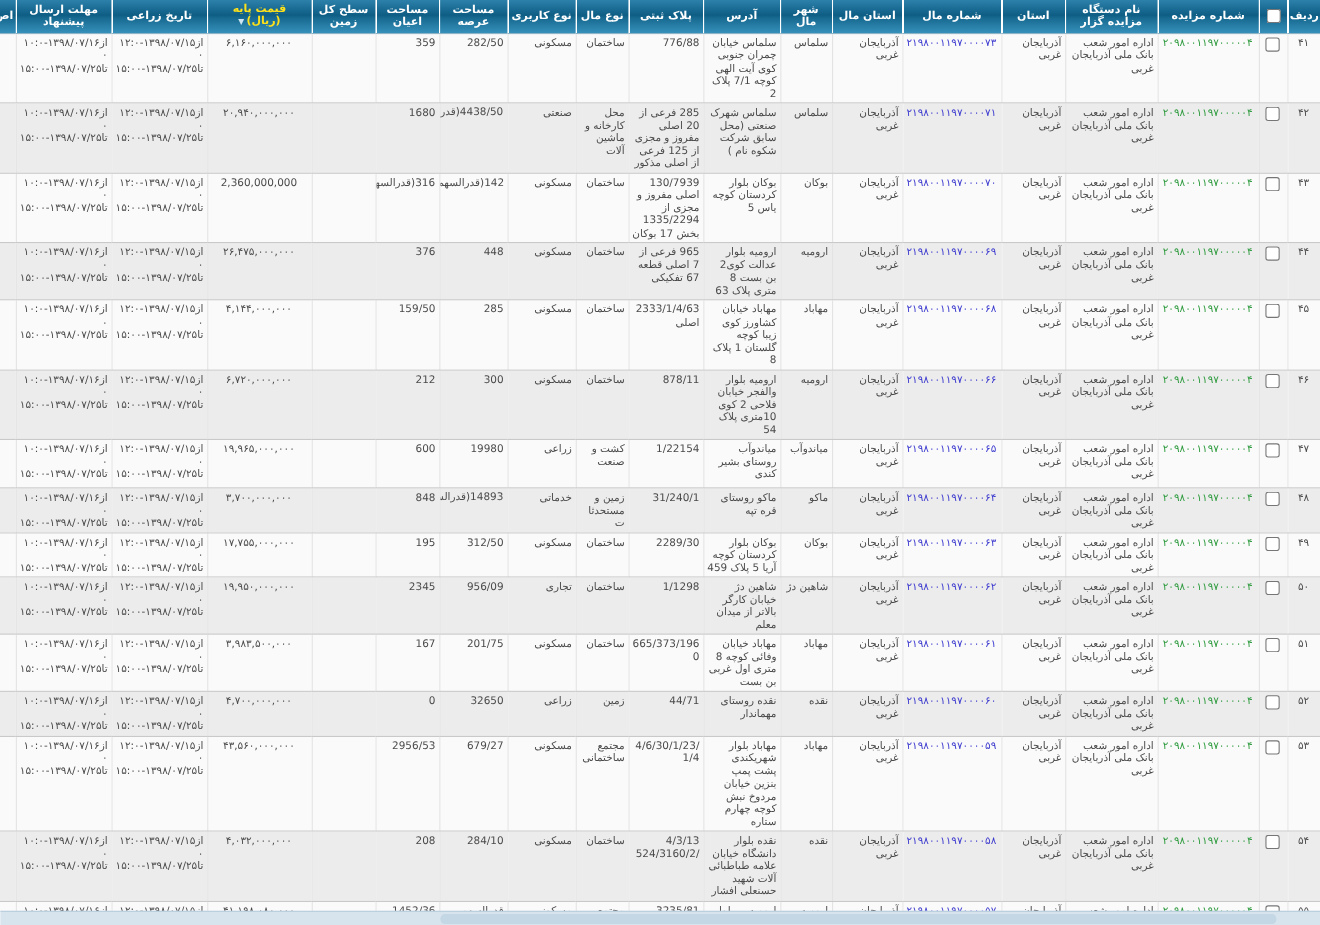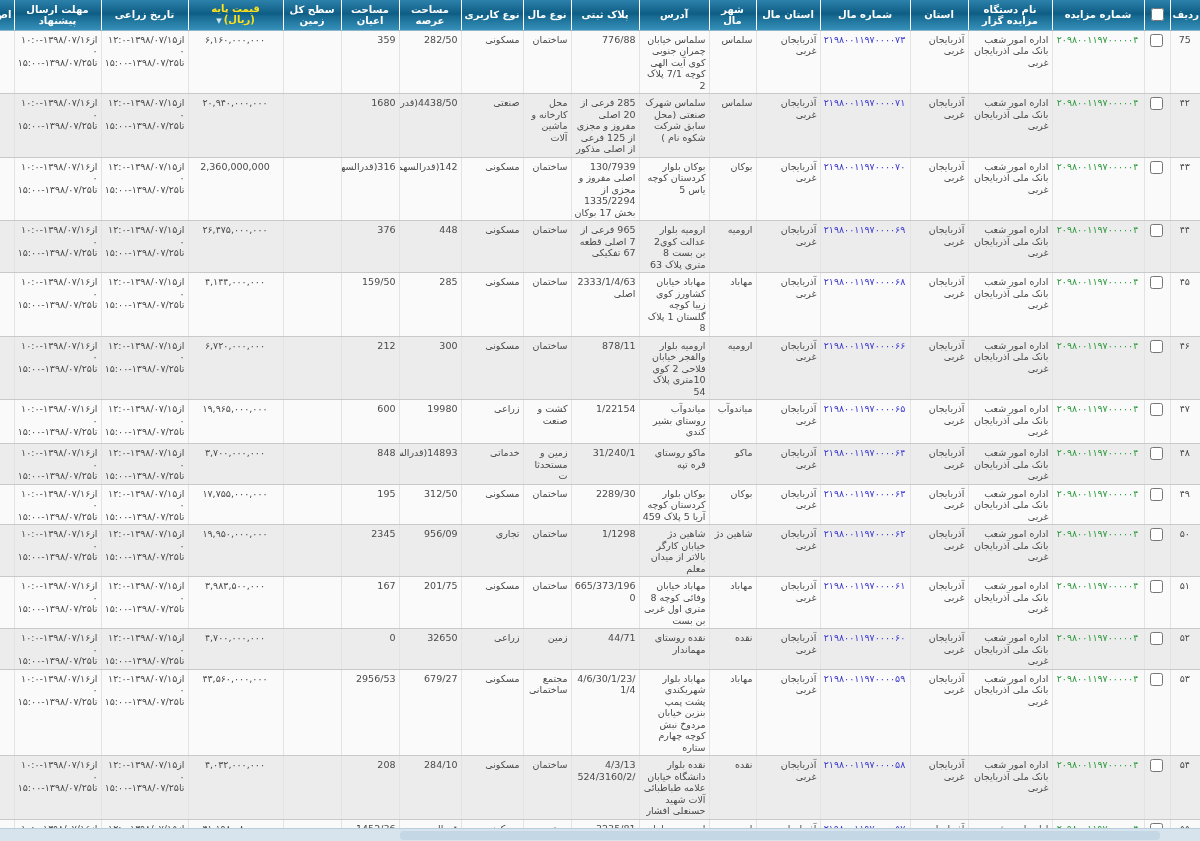--- a/index.html
+++ b/index.html
@@ -80,21 +80,21 @@
         <th>مساحت اعیان</th>
         <th>سطح کل زمین</th>
         <th class="price-h"><span>قیمت پایه (ریال)</span><span class="sort-ic">▼</span></th>
         <th>تاریخ زراعی</th>
         <th>مهلت ارسال پیشنهاد</th>
         <th class="clip-h">اص</th>
       </tr>
     </thead>
     <tbody>
         <tr class="odd" style="height: 57px;">
-      <td class="c">75</td>
+      <td class="c">۴۱</td>
       <td class="c"><input type="checkbox" style=""></td>
       <td class="green">۲۰۹۸۰۰۱۱۹۷۰۰۰۰۰۴</td>
       <td>اداره امور شعب بانک ملی آذربایجان غربی</td>
       <td>آذربایجان غربی</td>
       <td class="blue">۲۱۹۸۰۰۱۱۹۷۰۰۰۰۷۳</td>
       <td>آذربایجان غربی</td>
       <td>سلماس</td>
       <td>سلماس خیابان چمران جنوبی کوی آیت الهی کوچه 7/1 پلاک 2</td>
       <td>776/88</td>
       <td>ساختمان</td>

